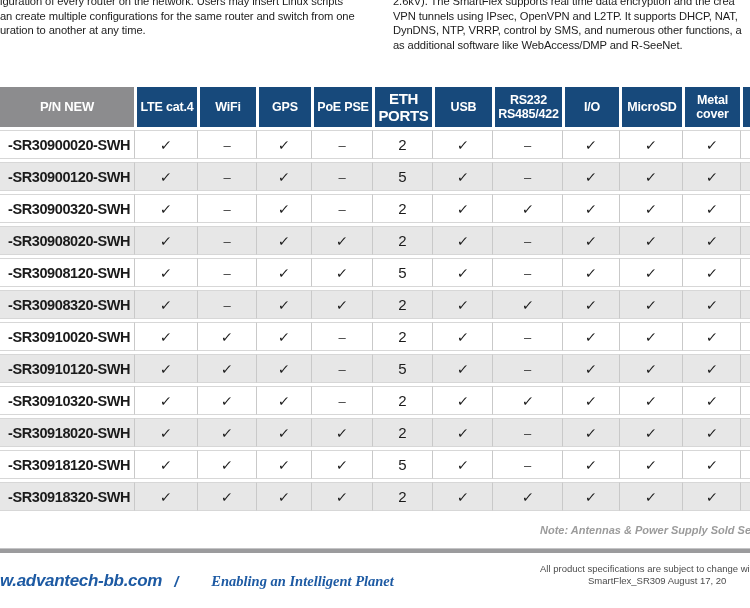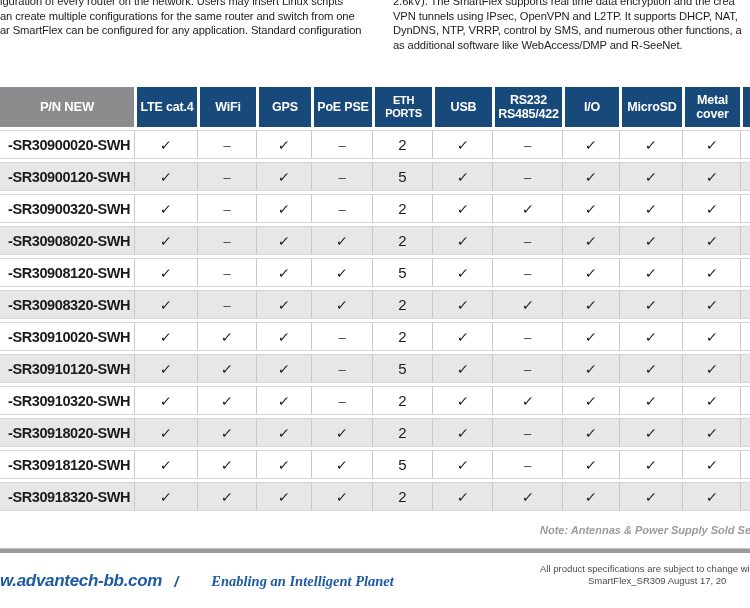--- a/index.html
+++ b/index.html
@@ -19,21 +19,21 @@
     border-collapse:separate;border-spacing:0 3px;table-layout:fixed;
   }
   th,td{box-sizing:border-box;padding:0;}
   thead th{
     height:40px;vertical-align:middle;text-align:center;color:#ffffff;
     font-weight:bold;font-size:12.5px;line-height:1.15;letter-spacing:-0.2px;
     background:var(--blue);
   }
   thead th:first-child{background:var(--gray);font-size:13px;}
   thead th + th{border-left:3px solid #ffffff;}
-  thead th:nth-child(6){font-size:11px;letter-spacing:-0.3px;}
+  thead th:nth-child(6){font-size:15px;letter-spacing:-0.3px;}
   tbody td{
     height:29px;vertical-align:middle;
     border-top:1px solid #d7d7d7;border-bottom:1px solid #d7d7d7;
     font-size:15px;color:#1b1b1b;
   }
   tbody tr:nth-child(even) td{background:#e7e7e7;}
   tbody tr:nth-child(odd) td{background:#ffffff;}
   td.pn{
     font-weight:bold;font-size:14.5px;letter-spacing:-0.4px;
     text-align:left;padding-left:8px;white-space:nowrap;
@@ -65,21 +65,21 @@
   .legal{position:absolute;white-space:nowrap;font-size:9.5px;color:#4c4c4c;}
   .legal-1{left:540px;top:563px;}
   .legal-2{left:588px;top:575px;}
 </style>
 </head>
 <body>
 
 <div class="intro-col intro-left">
     <div>iguration of every router on the network. Users may insert Linux scripts</div>
     <div>an create multiple configurations for the same router and switch from one</div>
-    <div>ar SmartFlex can be configured for any application. Standard configuration</div>
+    <div>uration to another at any time.</div>
   </div>
 <div class="intro-col intro-right">
     <div>2.6kV). The SmartFlex supports real time data encryption and the crea</div>
     <div>VPN tunnels using IPsec, OpenVPN and L2TP. It supports DHCP, NAT,</div>
     <div>DynDNS, NTP, VRRP, control by SMS, and numerous other functions, a</div>
     <div>as additional software like WebAccess/DMP and R-SeeNet.</div>
   </div>
 
 <table class="features">
   <colgroup>

